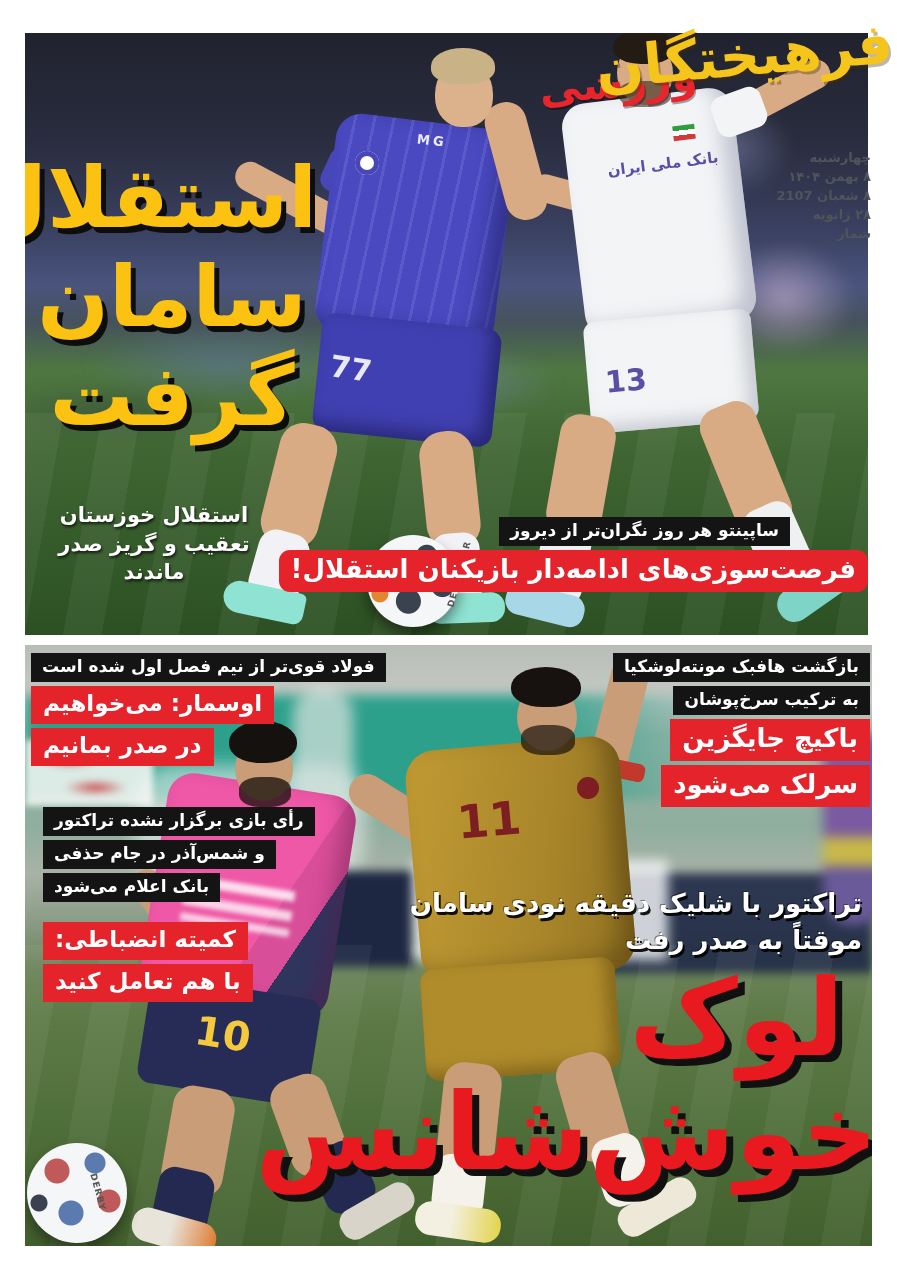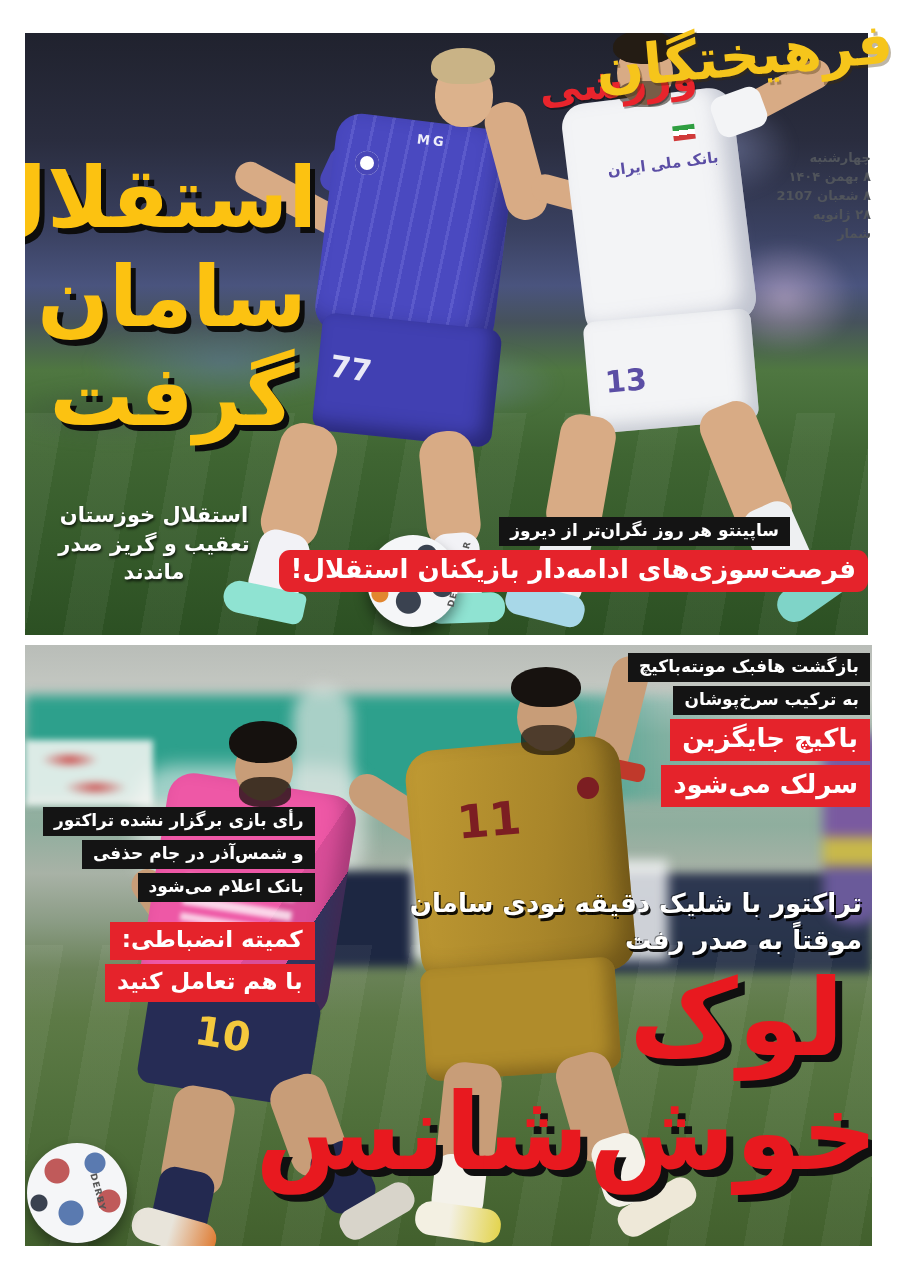--- a/index.html
+++ b/index.html
@@ -216,29 +216,34 @@
          background-image:
            radial-gradient(circle at 30% 28%, #c05a5a 0 12px, transparent 13px),
            radial-gradient(circle at 68% 20%, #5a7ab0 0 10px, transparent 11px),
            radial-gradient(circle at 82% 58%, #c05a5a 0 11px, transparent 12px),
            radial-gradient(circle at 44% 70%, #5a7ab0 0 12px, transparent 13px),
            radial-gradient(circle at 12% 60%, #3a4250 0 8px, transparent 9px);
          background-color:#f5f6f8;box-shadow:0 8px 14px rgba(0,0,0,.4);">
       <span class="balltext" style="left:52px;top:44px;transform:rotate(75deg);display:inline-block;">DERBY</span>
     </div>
 
+    <div class="strip-group" style="left:6px;top:8px;align-items:flex-start;">
+      <div class="dark-strip fa">فولاد قوی‌تر از نیم فصل اول شده است</div>
+      <div class="red-strip fa" style="font-size:23px;">اوسمار: می‌خواهیم</div>
+      <div class="red-strip fa" style="font-size:23px;">در صدر بمانیم</div>
+    </div>
 
     <div class="strip-group" style="right:2px;top:8px;align-items:flex-end;">
-      <div class="dark-strip fa">بازگشت هافبک مونته‌باکیچ</div>
+      <div class="dark-strip fa">بازگشت هافبک مونته‌لوشکیا</div>
       <div class="dark-strip fa">به ترکیب سرخ‌پوشان</div>
       <div class="red-strip fa" style="font-size:26px;">باکیچ جایگزین</div>
       <div class="red-strip fa" style="font-size:26px;">سرلک می‌شود</div>
     </div>
 
-    <div class="strip-group" style="left:6px;top:162px;align-items:flex-end;padding-left:12px;">
+    <div class="strip-group" style="left:6px;top:162px;align-items:flex-start;padding-left:12px;">
       <div class="dark-strip fa">رأی بازی برگزار نشده تراکتور</div>
       <div class="dark-strip fa">و شمس‌آذر در جام حذفی</div>
       <div class="dark-strip fa">بانک اعلام می‌شود</div>
       <div class="red-strip fa" style="font-size:23px;margin-top:16px;">کمیته انضباطی:</div>
       <div class="red-strip fa" style="font-size:23px;">با هم تعامل کنید</div>
     </div>
 
     <div class="abs caption-outline fa">
       <div>تراکتور با شلیک دقیقه نودی سامان</div>
       <div>موقتاً به صدر رفت</div>

